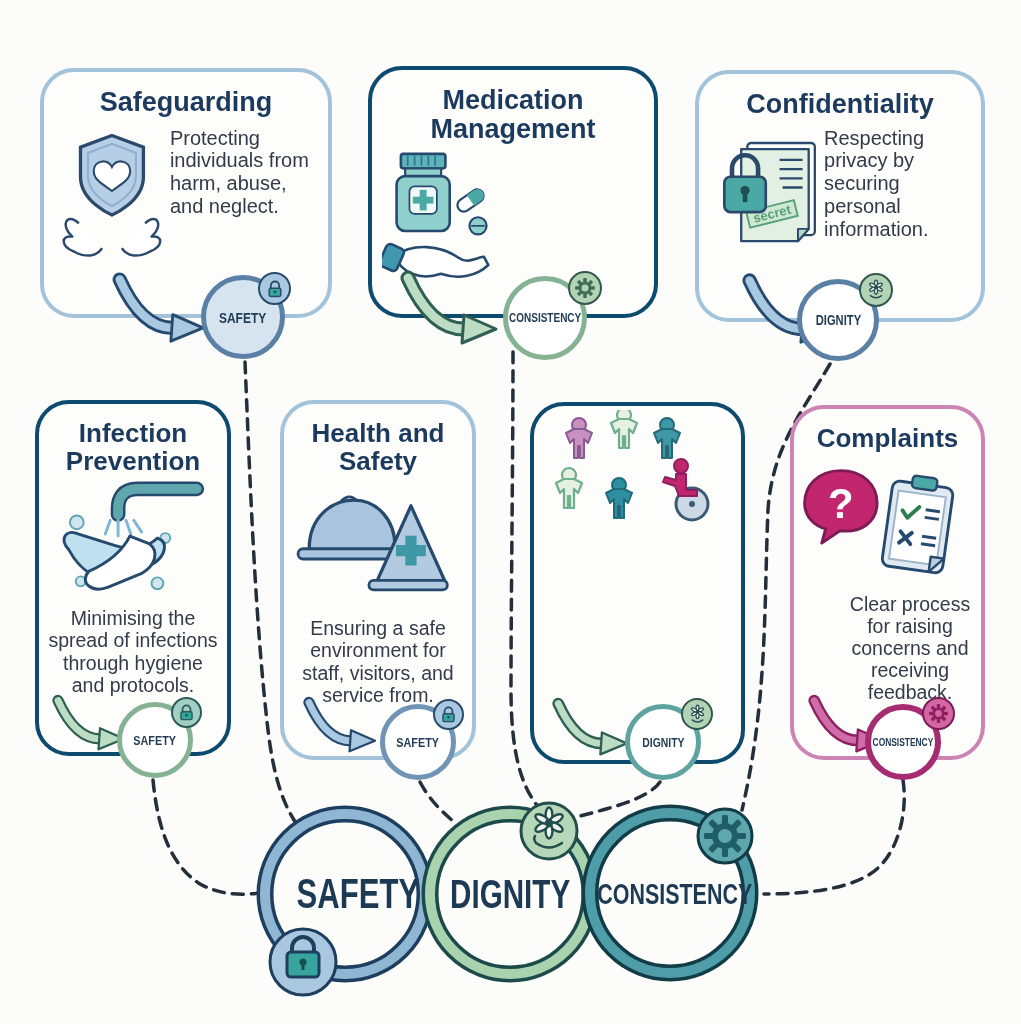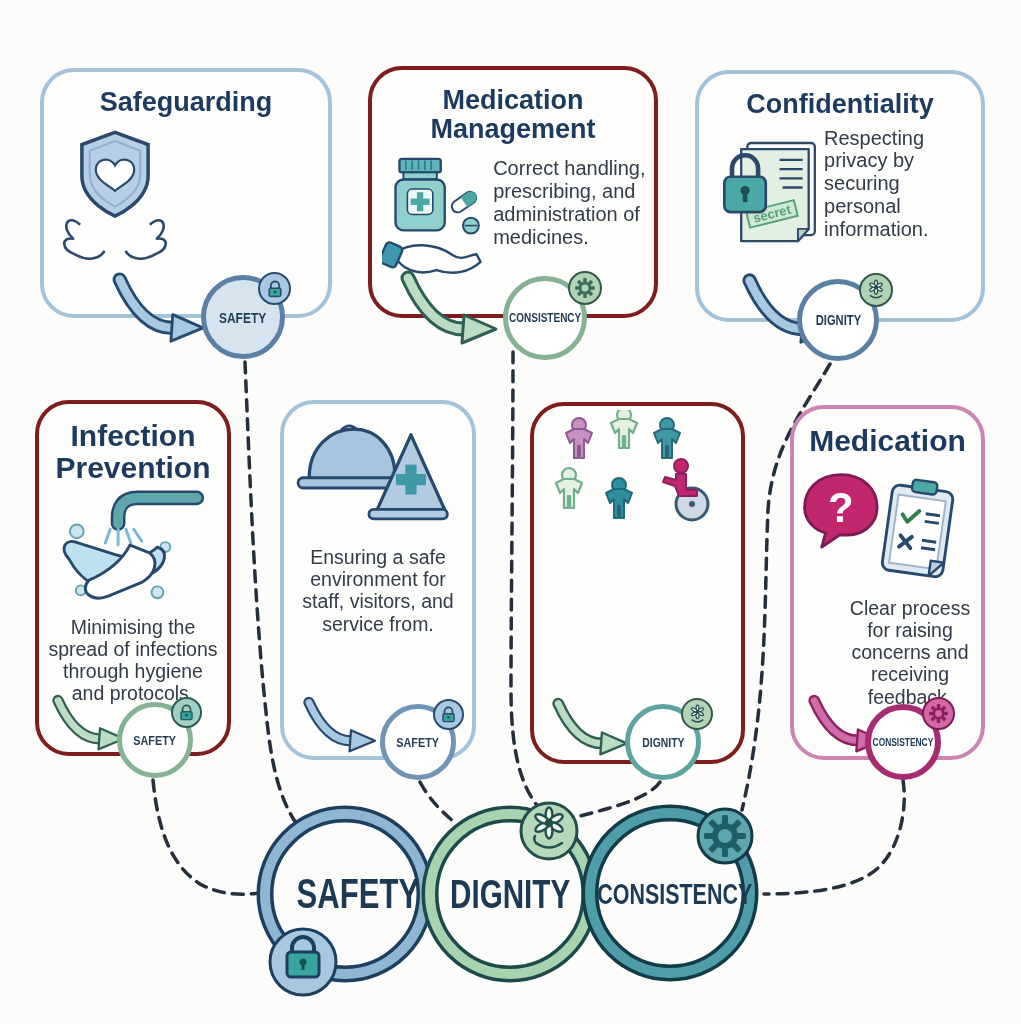--- a/index.html
+++ b/index.html
@@ -3,26 +3,26 @@
 <meta charset="utf-8">
 <style>
   html,body{margin:0;padding:0;background:#f4f4f2;}
   #page{position:relative;width:1021px;height:1024px;background:#fcfcfa;overflow:hidden;
         font-family:"Liberation Sans", sans-serif;padding-left:29px;}
   svg{display:block;}
   #diagram-layer{position:absolute;left:0;top:0;z-index:1;}
 
   .card{position:absolute;background:#fdfdfc;border-radius:34px;z-index:2;box-sizing:border-box;}
   .b-blue {border:4px solid #a3c3da;}
-  .b-green{border:4px solid #7f1d1d;}
+  .b-green{border:4px solid #0c4a6e;}
   .b-pink {border:4px solid #cb84b4;}
 
   .card-title{font-weight:bold;color:#1c3a5e;text-align:center;line-height:1.06;margin:16px 6px 0 6px;}
   .t1{font-size:27px;}
-  .t2{font-size:30px;}
+  .t2{font-size:26px;}
 
   .row1-content{display:flex;align-items:flex-start;padding:4px 8px 0 10px;}
   .desc{color:#323b47;font-size:20px;line-height:1.14;}
   .desc-center{text-align:center;padding:0 8px;}
 
   .badge{position:absolute;border-radius:50%;background:#ffffff;display:flex;align-items:center;
          justify-content:center;font-weight:bold;color:#223c55;z-index:3;box-sizing:border-box;}
   .badge .lbl{display:inline-block;transform:scaleX(0.8);white-space:nowrap;}
 
   .mini{position:absolute;border-radius:50%;display:flex;align-items:center;justify-content:center;
@@ -109,20 +109,21 @@
   <div class="card b-blue" style="left:40px;top:68px;width:292px;height:250px;">
     <div class="card-title t1">Safeguarding</div>
     <div class="row1-content">
       <svg width="122" height="150" viewBox="0 0 140 170">
         <path d="M70,12 L108,26 V62 C108,92 70,108 70,108 C70,108 32,92 32,62 V26 Z" fill="#b6cfe6" stroke="#2b4a6b" stroke-width="4"></path>
         <path d="M70,22 L99,33 V61 C99,84 70,97 70,97 C70,97 41,84 41,61 V33 Z" fill="none" stroke="#8fb0cf" stroke-width="2.5"></path>
         <path d="M70,50 c-6,-11 -22,-8 -22,5 c0,11 13,17 22,24 c9,-7 22,-13 22,-24 c0,-13 -16,-16 -22,-5 Z" fill="#ffffff" stroke="#2b4a6b" stroke-width="2.5"></path>
         <path d="M30,118 C14,104 8,122 22,134 C8,132 8,146 24,152 C38,160 52,158 58,148" fill="#ffffff" stroke="#2b4a6b" stroke-width="3" stroke-linejoin="round"></path>
         <path d="M110,118 C126,104 132,122 118,134 C132,132 132,146 116,152 C102,160 88,158 82,148" fill="#ffffff" stroke="#2b4a6b" stroke-width="3" stroke-linejoin="round"></path>
       </svg>
+      <div class="desc" style="width:158px;margin-top:6px;">Protecting individuals from harm, abuse, and neglect.</div>
     </div>
   </div>
 
   <div class="card b-green" style="left:368px;top:66px;width:290px;height:252px;">
     <div class="card-title t1">Medication Management</div>
     <div class="row1-content">
       <svg width="120" height="150" viewBox="0 0 140 175">
         <rect x="22" y="8" width="52" height="17" rx="3" fill="#5fb3bc" stroke="#26496e" stroke-width="3"></rect>
         <path d="M30,10 v12 M38,10 v12 M46,10 v12 M54,10 v12 M62,10 v12" stroke="#2d7a84" stroke-width="2"></path>
         <rect x="27" y="25" width="42" height="9" fill="#8fd0cc" stroke="#26496e" stroke-width="2.5"></rect>
@@ -134,21 +135,20 @@
           <rect x="86" y="55" width="34" height="15" rx="7.5" fill="#ffffff" stroke="#26496e" stroke-width="2.5"></rect>
           <path d="M103,55 h10 a7.5,7.5 0 0 1 0,15 h-10 Z" fill="#4aa9a4"></path>
         </g>
         <circle cx="112" cy="92" r="10" fill="#8fd0cc" stroke="#26496e" stroke-width="2.5"></circle>
         <path d="M104,92 h16" stroke="#26496e" stroke-width="2"></path>
         <g transform="rotate(6 60 135)">
           <path d="M14,132 C34,114 66,114 88,126 C100,133 108,124 118,122 L124,131 C112,145 92,152 70,147 C46,158 24,150 14,132 Z" fill="#ffffff" stroke="#26496e" stroke-width="3" stroke-linejoin="round"></path>
           <rect x="0" y="120" width="22" height="28" rx="5" fill="#3f98b0" stroke="#26496e" stroke-width="3" transform="rotate(18 11 134)"></rect>
         </g>
       </svg>
-      <div class="desc" style="width:165px;margin-top:10px;">Correct handling, prescribing, and administration of medicines.</div>
     </div>
   </div>
 
   <div class="card b-blue" style="left:695px;top:70px;width:290px;height:252px;">
     <div class="card-title t1">Confidentiality</div>
     <div class="row1-content">
       <svg width="122" height="152" viewBox="0 0 150 170">
         <rect x="50" y="12" width="88" height="120" rx="5" fill="#ffffff" stroke="#2b4a6b" stroke-width="3"></rect>
         <path d="M42,20 h88 v104 l-14,16 h-74 Z" fill="#e2f0e4" stroke="#2b4a6b" stroke-width="3" stroke-linejoin="round"></path>
         <path d="M130,124 l-14,16 v-16 Z" fill="#b9d5bf" stroke="#2b4a6b" stroke-width="2.5" stroke-linejoin="round"></path>
@@ -178,20 +178,21 @@
         <circle cx="42" cy="102" r="5" fill="#cfe6f2" stroke="#5fa7ad" stroke-width="2"></circle>
         <circle cx="120" cy="104" r="6" fill="#cfe6f2" stroke="#5fa7ad" stroke-width="2"></circle>
         <path d="M30,70 C20,60 26,48 40,54 L78,66 C96,72 112,66 120,58 C132,62 128,76 116,84 L84,96 C60,104 42,92 30,70 Z" fill="#bfe0ee" stroke="#26496e" stroke-width="3" stroke-linejoin="round"></path>
         <path d="M50,92 C40,104 54,114 70,108 L104,94 C118,86 122,72 112,64 L92,56 C84,72 68,84 50,92 Z" fill="#ffffff" stroke="#26496e" stroke-width="3" stroke-linejoin="round"></path>
       </svg>
     </div>
     <div class="desc desc-center" style="font-size:19.5px;margin-top:8px;">Minimising the spread of infections through hygiene and protocols.</div>
   </div>
 
   <div class="card b-blue" style="left:280px;top:400px;width:196px;height:360px;">
+    <div class="card-title t2">Health and Safety</div>
     <div style="text-align:center;margin-top:14px;">
       <svg width="168" height="112" viewBox="0 0 170 120">
         <path d="M22,64 C22,30 46,12 70,12 C94,12 114,32 114,62 L114,66 L22,66 Z" fill="#a9c4de" stroke="#26496e" stroke-width="3.5" stroke-linejoin="round"></path>
         <path d="M56,13 q9,-9 18,0" fill="none" stroke="#26496e" stroke-width="3"></path>
         <rect x="10" y="64" width="116" height="11" rx="5.5" fill="#a9c4de" stroke="#26496e" stroke-width="3"></rect>
         <path d="M131,18 L168,100 L94,100 Z" fill="#b3cbe0" stroke="#26496e" stroke-width="3.5" stroke-linejoin="round"></path>
         <rect x="125" y="50" width="12" height="32" fill="#3f98a6"></rect>
         <rect x="115" y="60" width="32" height="12" fill="#3f98a6"></rect>
         <rect x="86" y="98" width="84" height="10" rx="5" fill="#b3cbe0" stroke="#26496e" stroke-width="3"></rect>
       </svg>
@@ -230,21 +231,21 @@
               <circle cx="2" cy="-16" r="7"></circle>
               <path d="M-3,-8 L7,-8 L7,8 L18,8 L18,14 L0,14 L-4,4 L-16,0 L-14,-5 L-3,-2 Z"></path>
             </g>
           </g>
         </g>
       </svg>
     </div>
   </div>
 
   <div class="card b-pink" style="left:790px;top:405px;width:195px;height:355px;">
-    <div class="card-title t2">Medication</div>
+    <div class="card-title t2">Complaints</div>
     <div style="text-align:center;margin-top:10px;">
       <svg width="170" height="124" viewBox="0 0 170 130">
         <path d="M45,8 C20,8 7,25 7,42 C7,56 17,66 29,69 L25,84 L44,71 C67,74 83,61 83,42 C83,23 68,8 45,8 Z" fill="#c2276e" stroke="#7c1b56" stroke-width="3" stroke-linejoin="round"></path>
         <text class="qmark" x="45" y="58" text-anchor="middle">?</text>
         <g transform="rotate(8 125 70)">
           <rect x="93" y="22" width="64" height="90" rx="8" fill="#dfeaf2" stroke="#26496e" stroke-width="3"></rect>
           <rect x="100" y="32" width="50" height="72" fill="#ffffff" stroke="#9db4c8" stroke-width="2"></rect>
           <rect x="113" y="14" width="26" height="13" rx="4" fill="#4aa9a4" stroke="#26496e" stroke-width="2.5"></rect>
           <path d="M107,52 l6,7 l11,-13" fill="none" stroke="#2d7d4f" stroke-width="4" stroke-linecap="round" stroke-linejoin="round"></path>
           <path d="M131,48 h15 M131,56 h15" stroke="#26496e" stroke-width="3"></path>

